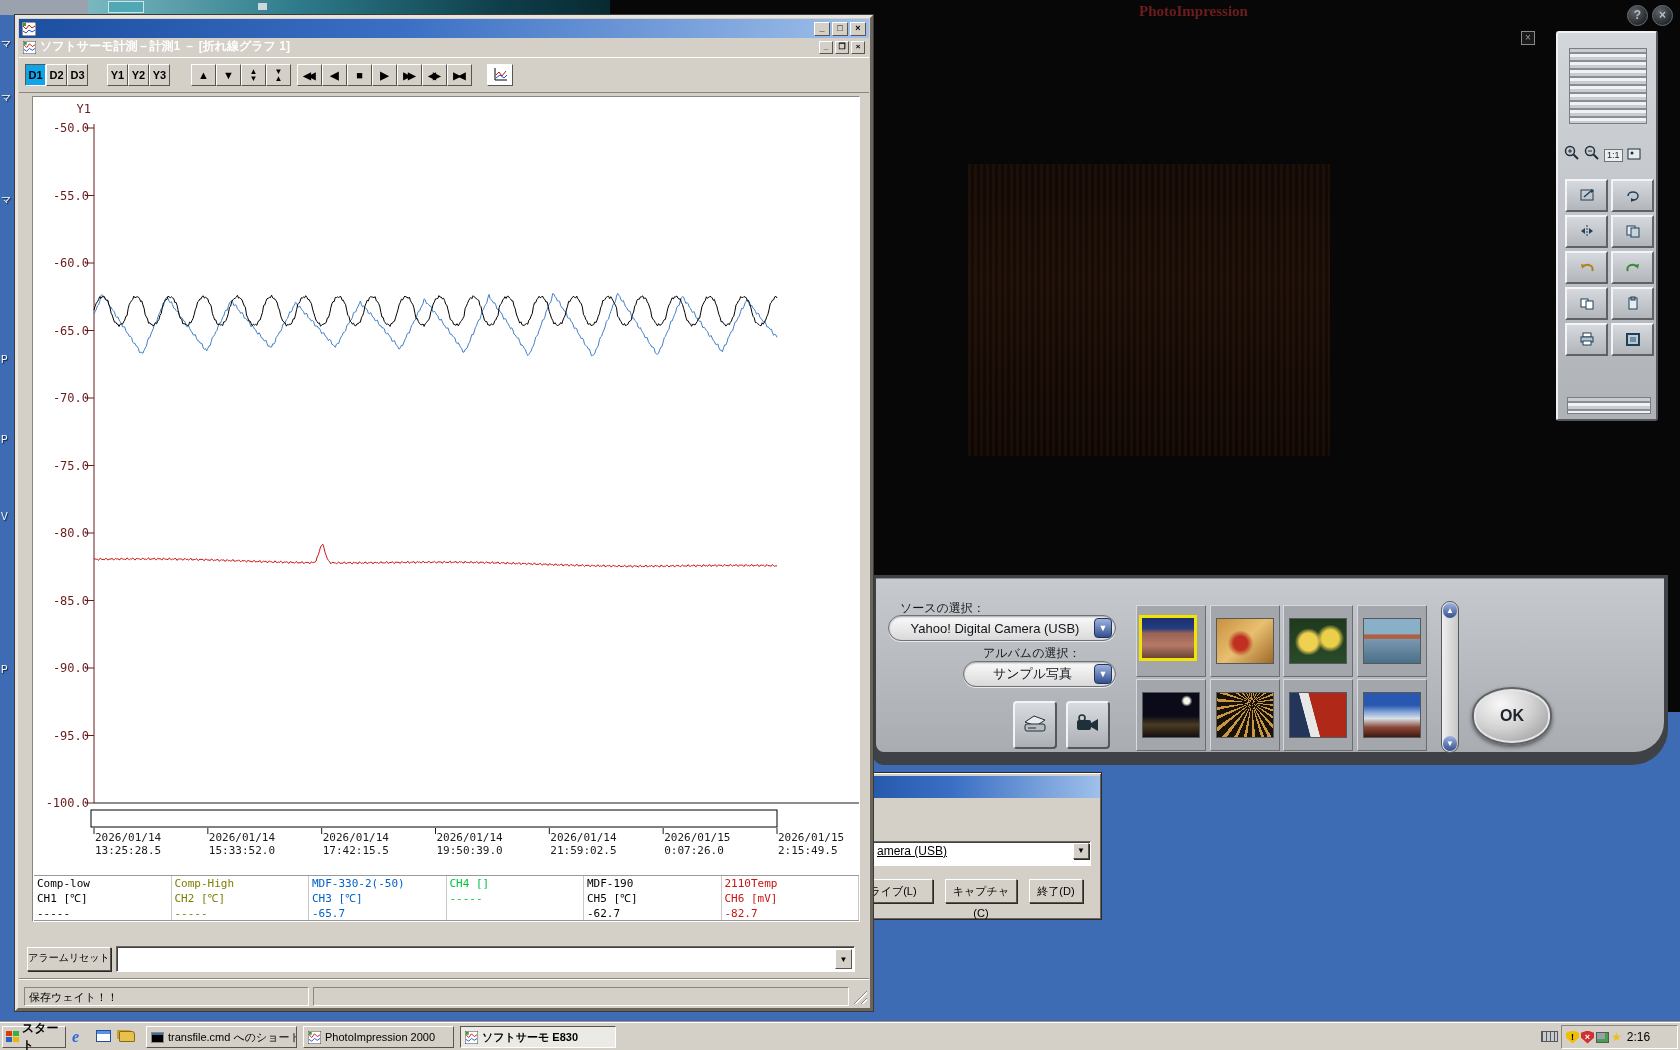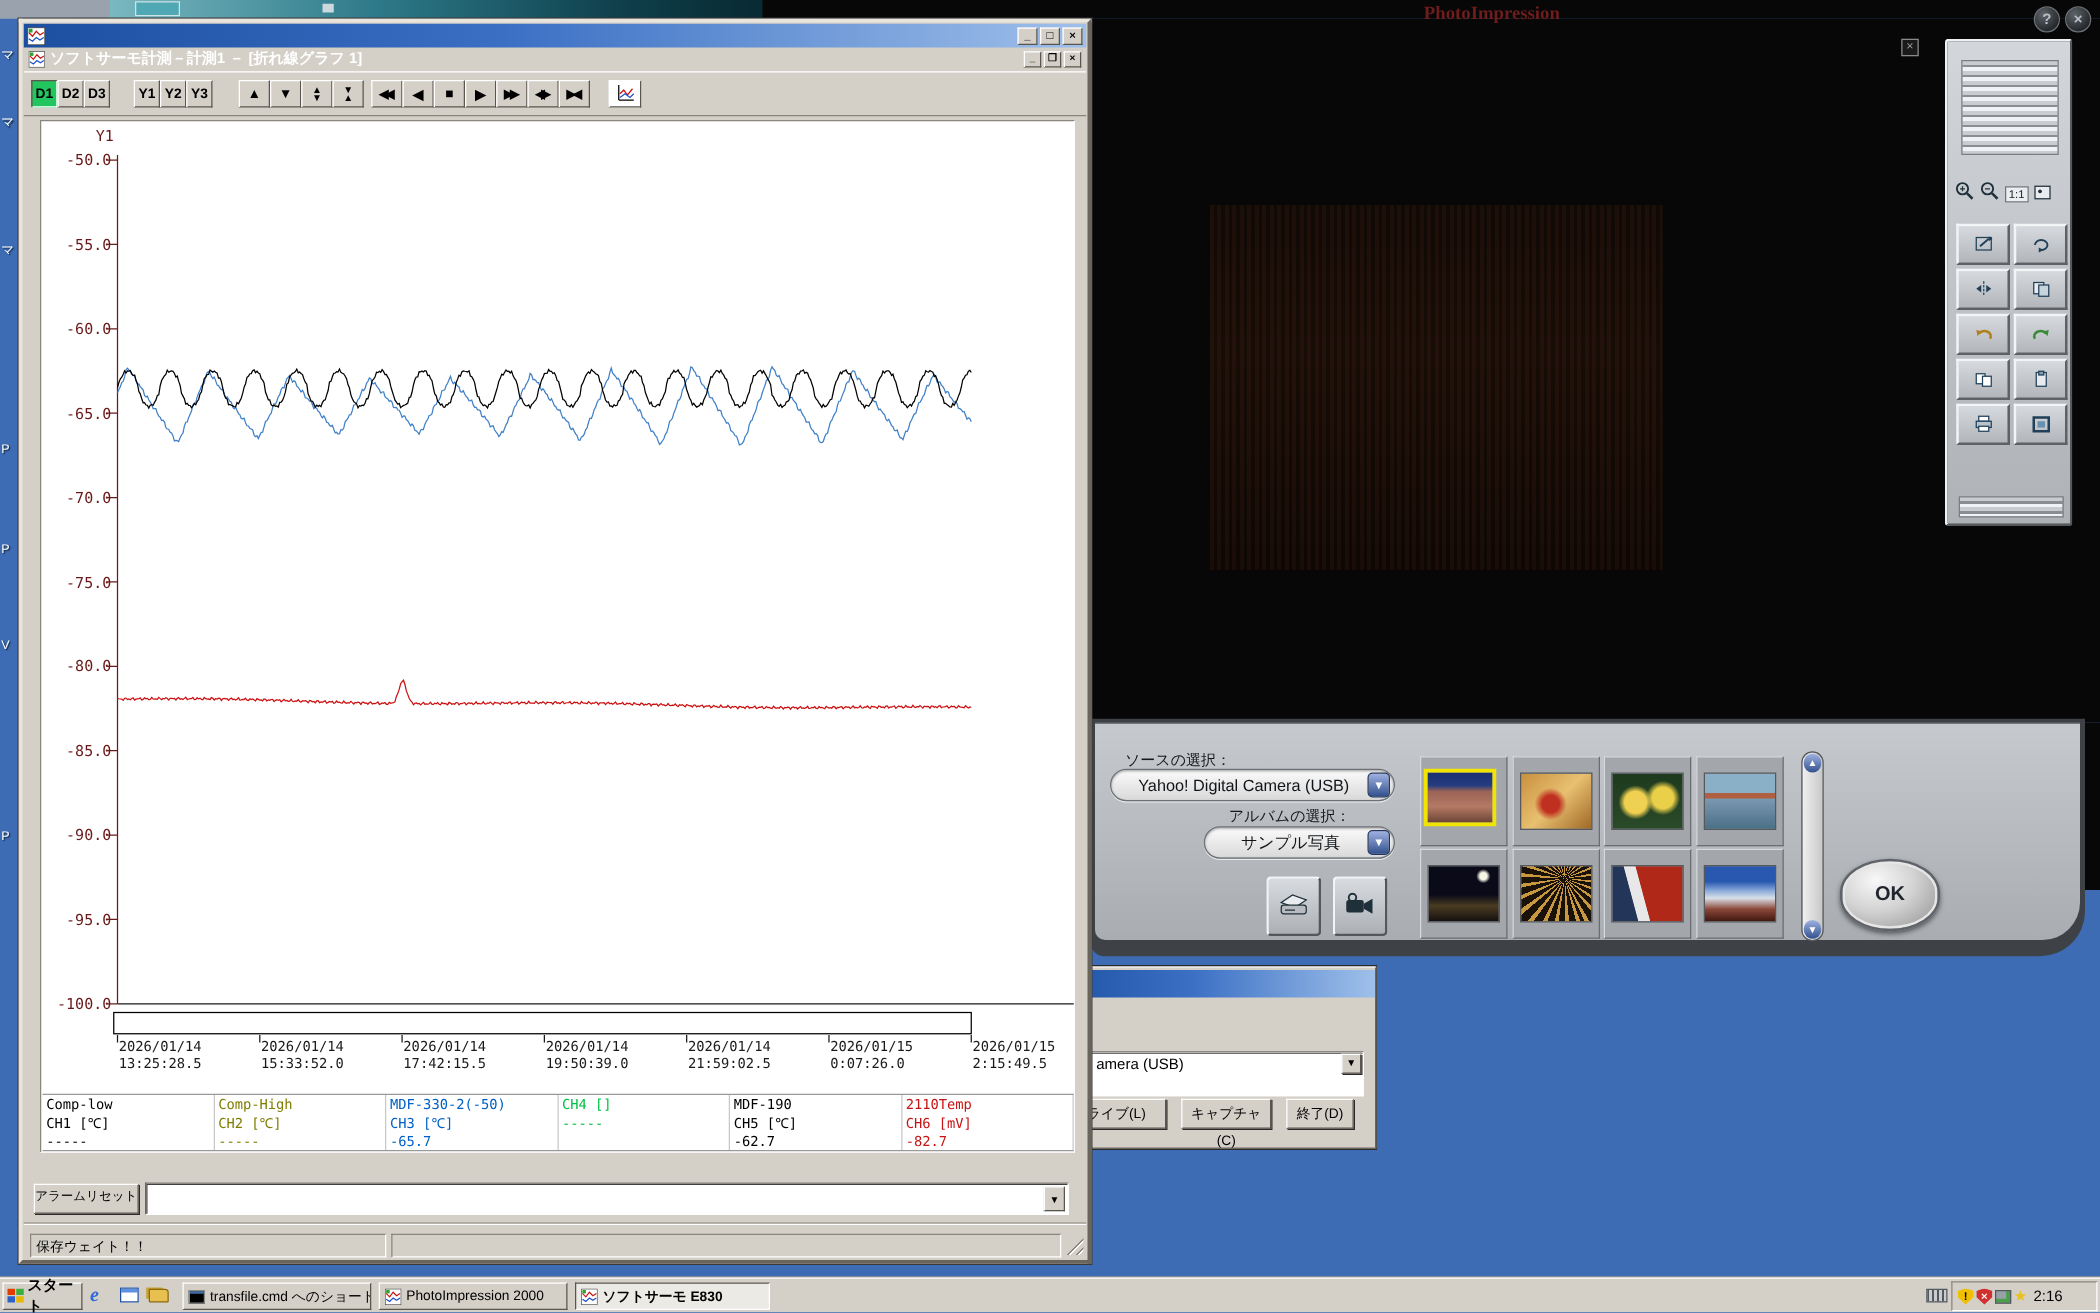--- a/index.html
+++ b/index.html
@@ -63,21 +63,21 @@
   
   #chart-window { left:15px; top:15px; width:858px; height:996px; background:#D4D0C8; border:3px solid; border-color:#E9E5DD #69655D #69655D #E9E5DD; box-shadow:0 0 0 1px #3A3A3A; }
   #cw-titlebar { left:1px; top:1px; right:1px; height:19px; background:linear-gradient(90deg,#1C4FA0,#3A6FC4 45%,#9FC0EA); display:flex; align-items:center; padding:0 3px; }
   #cw-title { color:#FFFFFF; font-size:12px; font-weight:bold; margin-left:4px; white-space:nowrap;margin-top:35px; }
   .cap-btn { width:16px; height:14px; background:#D4D0C8; border:1px solid; border-color:#FFFFFF #5A564E #5A564E #FFFFFF; font-size:9px; font-weight:bold; line-height:11px; text-align:center; color:#000; }
   #cw-menubar { left:1px; top:21px; right:1px; height:17px; display:flex; align-items:center; }
   .menu-item { font-size:12px; color:#000; padding:0 9px; }
   .mdi-btn { width:14px; height:13px; background:#D4D0C8; border:1px solid; border-color:#FFFFFF #5A564E #5A564E #FFFFFF; font-size:8px; font-weight:bold; line-height:10px; text-align:center; }
   #cw-toolbar { left:1px; top:39px; right:1px; height:36px; border-top:1px solid #FFFFFF; border-bottom:1px solid #8A867E; }
   .tbtn { position:absolute; top:6px; height:22px; background:#D4D0C8; border:1px solid; border-color:#FFFFFF #5A564E #5A564E #FFFFFF; font-size:11px; font-weight:bold; text-align:center; color:#000; display:flex; align-items:center; justify-content:center; }
-  .tbtn.pressed { background:#22c55e; border-color:#5A564E #FFFFFF #FFFFFF #5A564E; }
+  .tbtn.pressed { background:#0ea5e9; border-color:#5A564E #FFFFFF #FFFFFF #5A564E; }
   .tbtn .stack { display:flex; flex-direction:column; line-height:7px; font-size:8px; }
   .tbtn .dbl { letter-spacing:-3px; margin-right:3px; font-size:10px; }
 
   #plot-panel { left:14px; top:78px; width:828px; height:826px; background:#FFFFFF; border:1px solid; border-color:#8A867E #FFFFFF #FFFFFF #8A867E; }
   .ytick { position:absolute; left:0; width:56px; text-align:right; font-family:"DejaVu Sans Mono",monospace; font-size:12px; color:#6B1A1A; }
   #y-axis-title { position:absolute; left:30px; top:5px; width:28px; text-align:right; font-family:"DejaVu Sans Mono",monospace; font-size:12px; color:#6B1A1A; }
   .xlabel { position:absolute; top:734px; font-family:"DejaVu Sans Mono",monospace; font-size:11px; line-height:13px; color:#1A1A1A; white-space:nowrap; }
   #legend { position:absolute; left:1px; top:778px; width:825px; height:46px; border-top:1px solid #999; border-bottom:1px solid #999; display:flex; }
   .lg-cell { width:137.5px; height:100%; border-right:1px solid #C8C8C8; font-family:"DejaVu Sans Mono",monospace; font-size:11px; line-height:15px; padding-left:3px; overflow:hidden; }
 
@@ -271,21 +271,21 @@
     </div>
   <div class="abs" id="pi-scrollbar" style="left:1441px;top:601px;width:18px;height:152px;">
     <span class="sb-arrow" style="top:1px;">▲</span>
     <span class="sb-arrow" style="bottom:1px;top:auto;">▼</span>
   </div>
   <div class="abs" id="ok-button" style="left:1472px;top:687px;width:80px;height:58px;">OK</div>
 </div>
 
 <div class="abs" id="capture-dialog" style="left:828px;top:772px;width:274px;height:148px;z-index:20;">
   <div class="abs" id="capture-title" style="left:3px;top:3px;width:268px;height:22px;"></div>
-  <div class="abs" id="capture-combo" style="left:15px;top:68px;width:247px;height:36px;padding:2px 2px 2px 32px;">amera (USB)</div>
+  <div class="abs" id="capture-combo" style="left:15px;top:68px;width:247px;height:25px;padding:2px 2px 2px 32px;text-decoration:underline;">amera (USB)</div>
   <div class="abs win-btn-classic" style="left:244px;top:70px;width:16px;height:16px;line-height:14px;font-size:8px;">▼</div>
   <div id="dialog-buttons">
       <div class="abs win-btn-classic" style="left:24px;top:106px;width:80px;height:24px;line-height:22px;">ライブ(L)</div>
       <div class="abs win-btn-classic" style="left:116px;top:106px;width:72px;height:24px;line-height:22px;">キャプチャ(C)</div>
       <div class="abs win-btn-classic" style="left:200px;top:106px;width:54px;height:24px;line-height:22px;">終了(D)</div>
     </div>
 </div>
 
 <div class="abs" id="chart-window" style="z-index:30;">
   <div class="abs" id="cw-titlebar">

